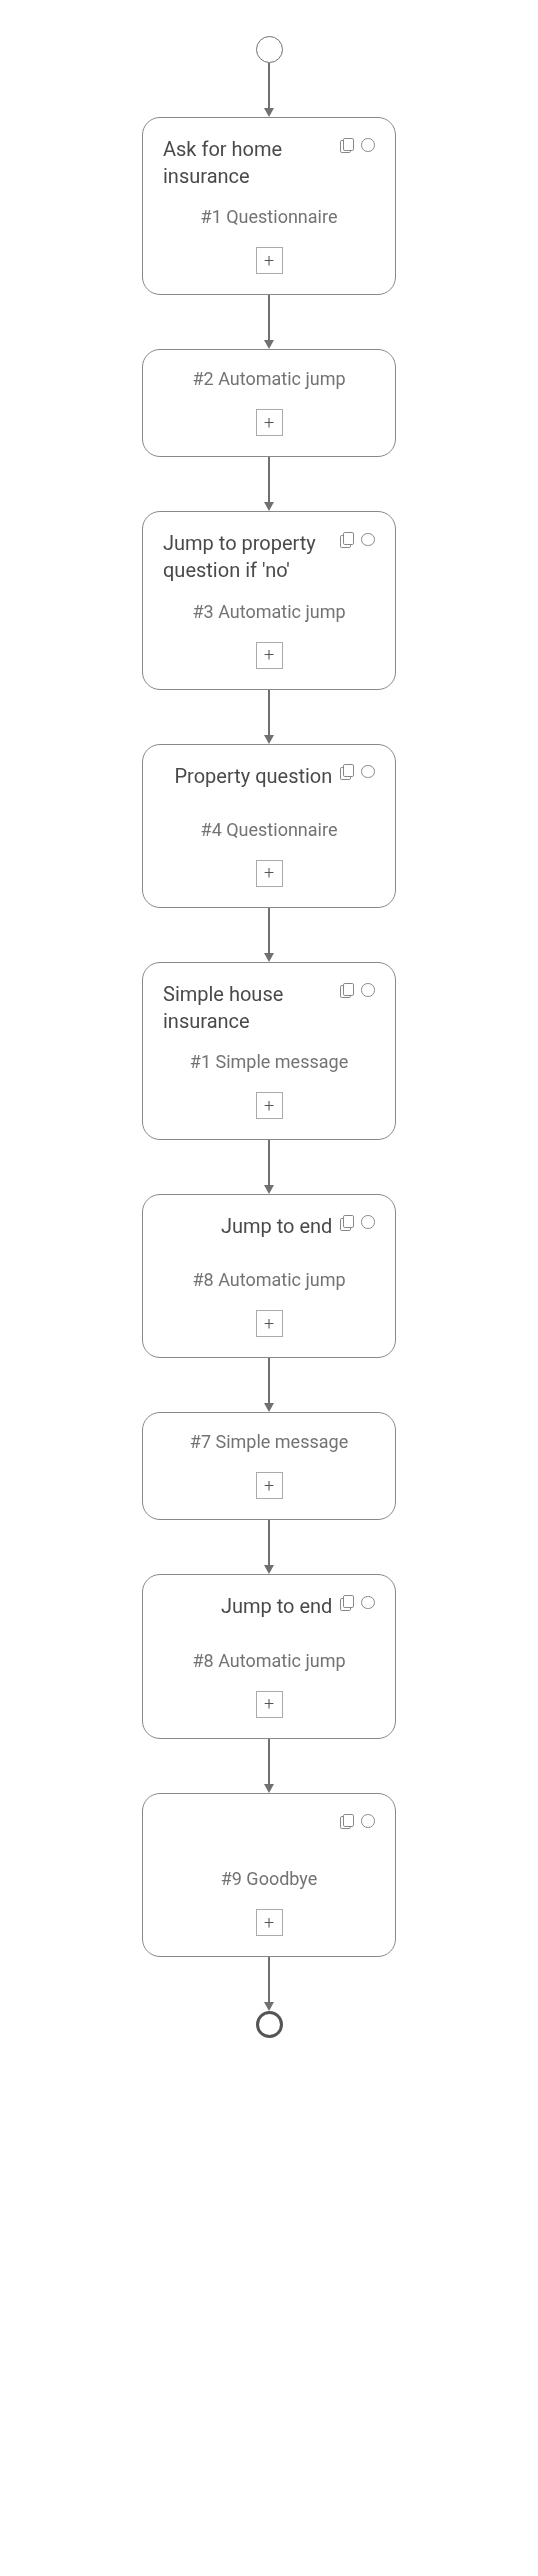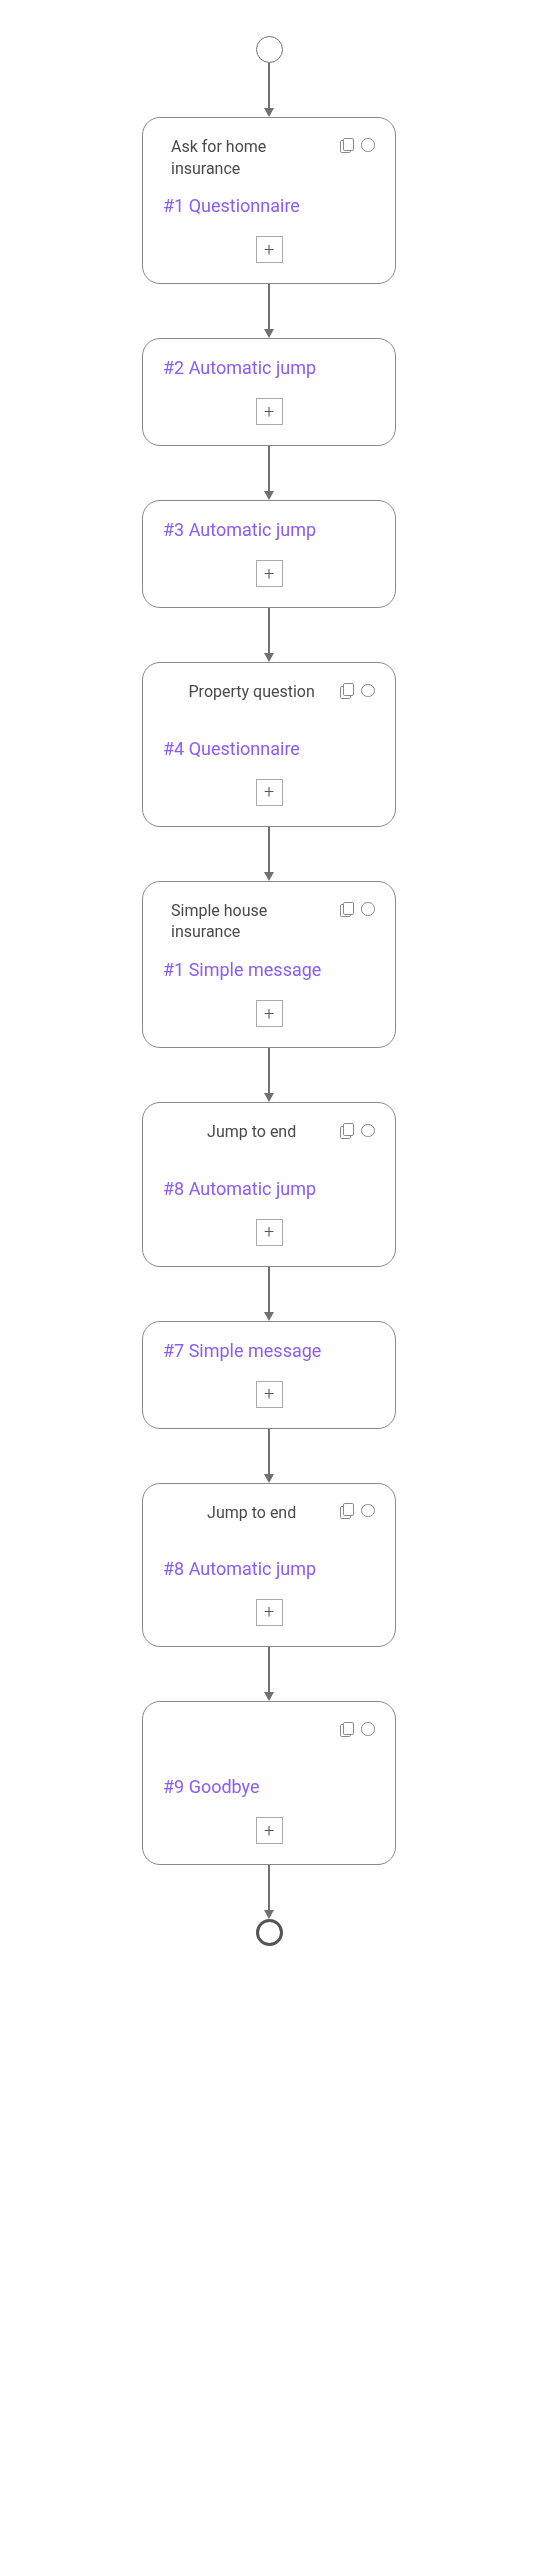--- a/index.html
+++ b/index.html
@@ -57,29 +57,28 @@
     position: relative;
   }
   .node-header {
     display: flex;
     align-items: flex-start;
     justify-content: space-between;
     min-height: 40px;
     margin-bottom: 16.3px;
   }
   .node-title {
-    font-size: 16px;
+    font-size: 20px;
     font-weight: 400;
     color: #4a4a4a;
     line-height: 1.35;
     flex: 1;
     padding-right: 7.3px;
-    margin-left: 8px;
-  }
-  .node-title.right-align { text-align: center; }
+  }
+  .node-title.right-align { text-align: right; }
   .node-actions {
     display: flex;
     gap: 7.3px;
     align-items: center;
     flex-shrink: 0;
     padding-top: 1.8px;
   }
   .copy-icon { width: 14.5px; height: 14.5px; position: relative; }
   .copy-icon::before {
     content: '';
@@ -99,23 +98,24 @@
     top: 0; left: 3.6px;
     background: #fff;
   }
   .circle-icon {
     width: 13.6px;
     height: 13.6px;
     border: 1.4px solid #888;
     border-radius: 50%;
   }
   .node-subtitle {
+    text-align: center;
     font-size: 18px;
     font-weight: 400;
-    color: #8b5cf6;
+    color: #737373;
     margin-bottom: 20px;
   }
   .expand-btn {
     width: 27px;
     height: 27px;
     border: 1.4px solid #aaa;
     background: #fff;
     display: flex;
     align-items: center;
     justify-content: center;
@@ -145,20 +145,27 @@
       <div class="node-subtitle">#1 Questionnaire</div>
       <div class="expand-btn">+</div>
     </div>
     <div class="connector"></div>
     <div class="node">
       <div class="node-subtitle">#2 Automatic jump</div>
       <div class="expand-btn">+</div>
     </div>
     <div class="connector"></div>
     <div class="node">
+      <div class="node-header">
+        <div class="node-title">Jump to property question if 'no'</div>
+        <div class="node-actions">
+          <span class="copy-icon"></span>
+          <span class="circle-icon"></span>
+        </div>
+      </div>
       <div class="node-subtitle">#3 Automatic jump</div>
       <div class="expand-btn">+</div>
     </div>
     <div class="connector"></div>
     <div class="node">
       <div class="node-header">
         <div class="node-title right-align">Property question</div>
         <div class="node-actions">
           <span class="copy-icon"></span>
           <span class="circle-icon"></span>

